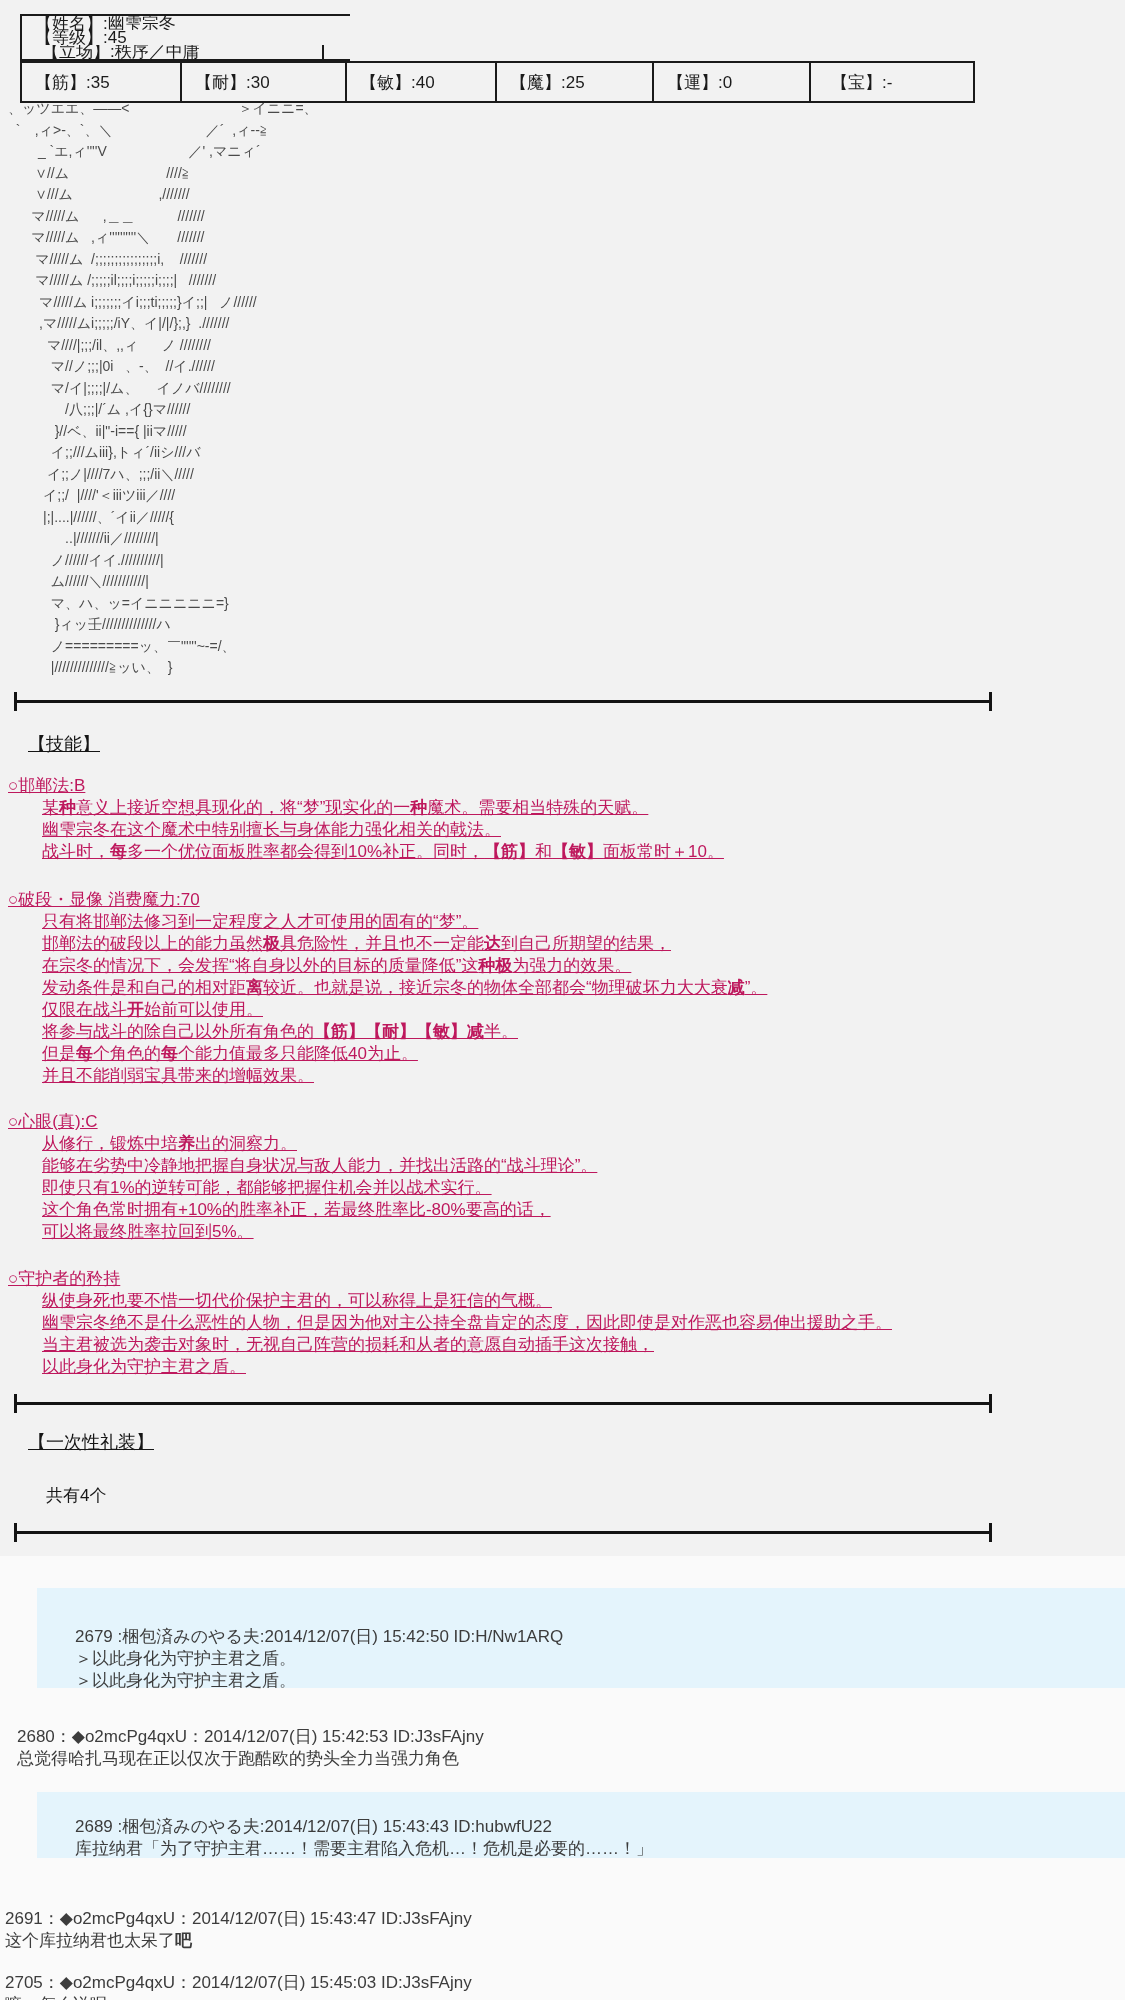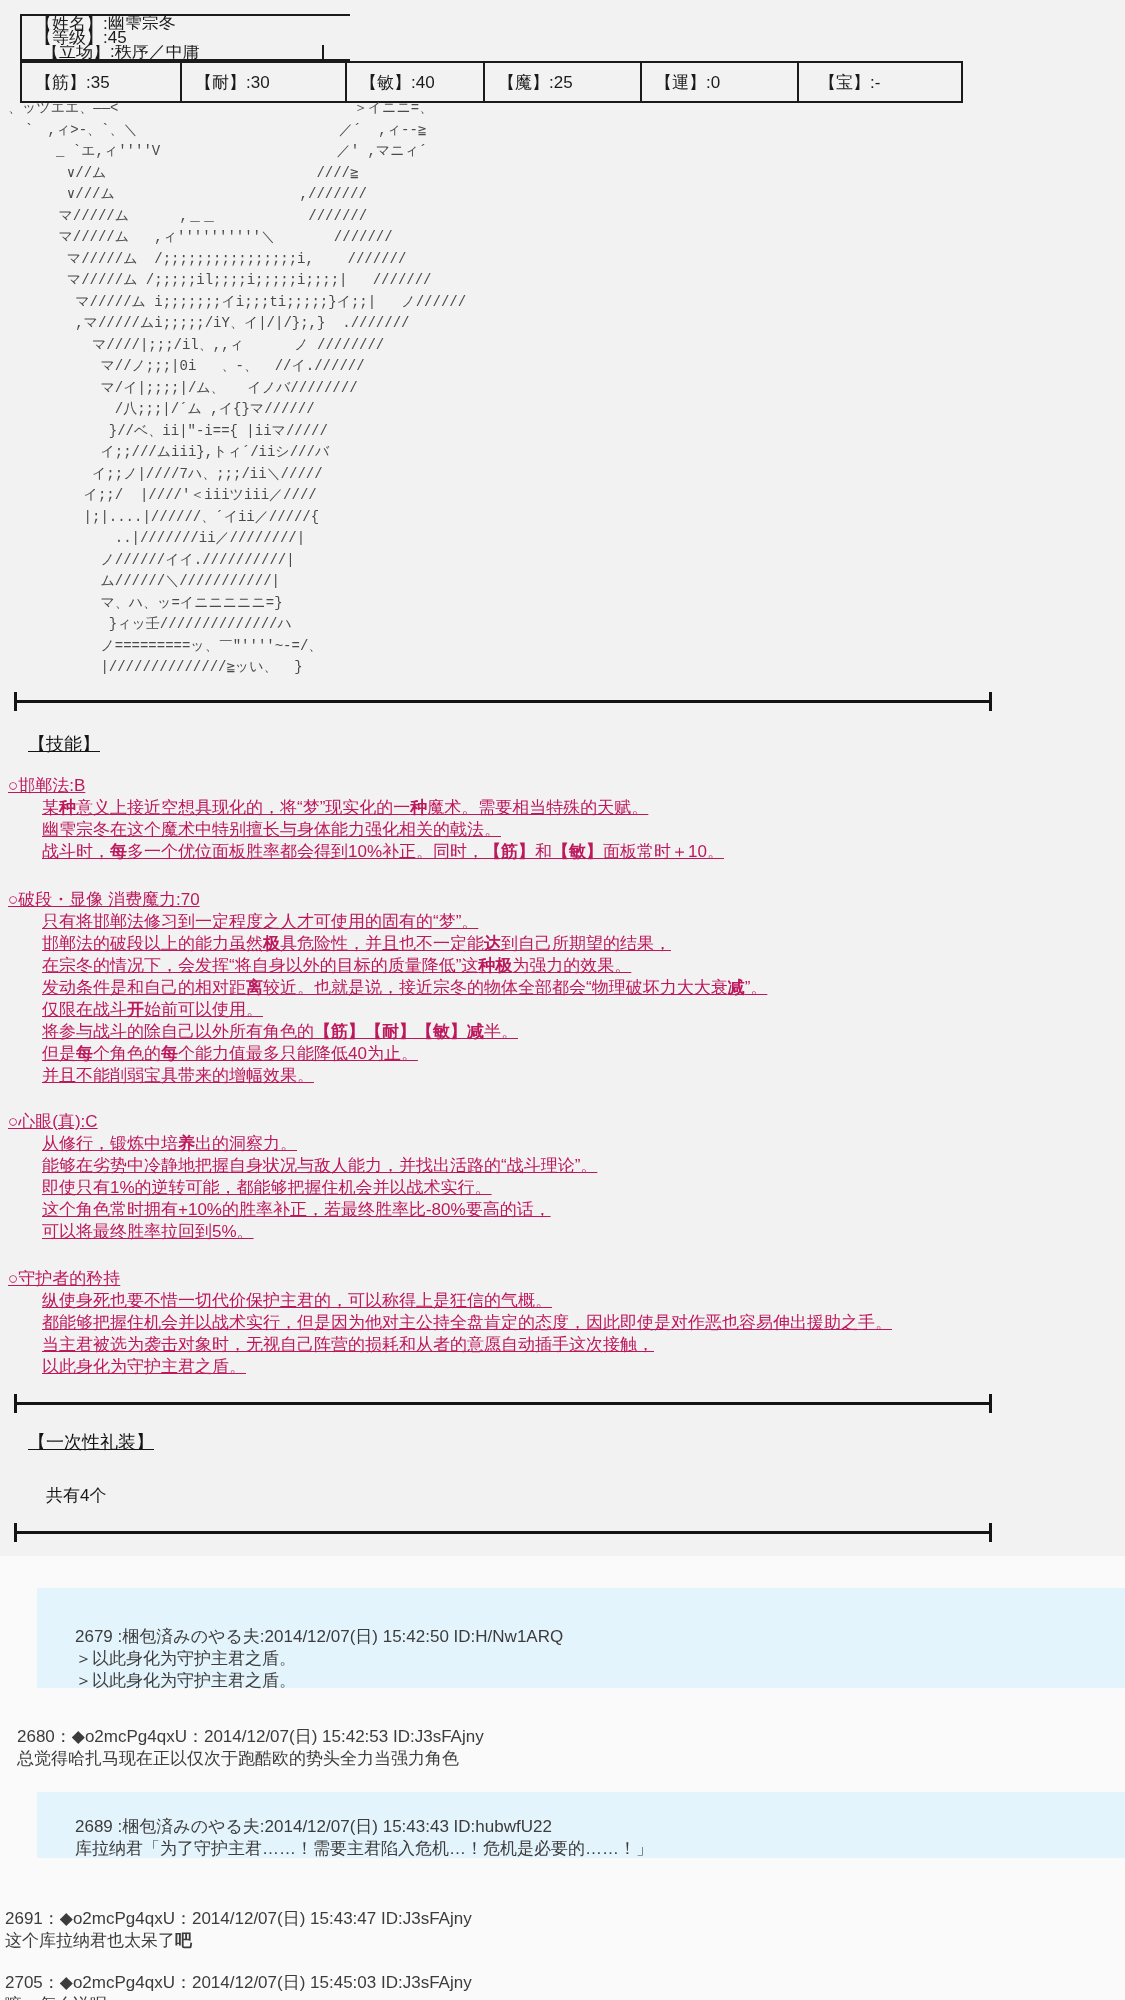--- a/index.html
+++ b/index.html
@@ -7,21 +7,21 @@
   #screen{position:relative;width:1125px;height:2000px;background:#f2f2f2;overflow:hidden;color:#1b1b1b;}
 
   
   .stat-row{position:absolute;left:20px;display:flex;border-top:2px solid #1a1a1a;border-bottom:2px solid #1a1a1a;font-size:17px;}
   .stat-row .cell{box-sizing:border-box;border-left:2px solid #1a1a1a;padding-left:13px;display:flex;align-items:center;white-space:nowrap;overflow:hidden;}
   .stat-row .cell:last-child{border-right:2px solid #1a1a1a;padding-left:20px;}
   #stat-row1{top:14px;height:43px;flex-direction:column;}
   #stat-row2{top:61px;height:38px;}
 
   
-  #aa{position:absolute;top:98px;left:8px;margin:0;font-family:Liberation Mono, monospace;font-size:14px;line-height:21.5px;color:#4a4a4a;white-space:pre;}
+  #aa{position:absolute;top:98px;left:8px;margin:0;font-family:Liberation Sans, sans-serif;font-size:14px;line-height:21.5px;color:#4a4a4a;white-space:pre;}
 
   
   .divider{position:absolute;left:14px;width:978px;height:3px;background:#141414;}
   .divider::before,.divider::after{content:"";position:absolute;top:-8px;width:3px;height:19px;background:#141414;}
   .divider::before{left:0;}
   .divider::after{right:0;}
   #divider-1{top:700px;}
   #divider-2{top:1402px;}
   #divider-3{top:1531px;}
 
@@ -55,21 +55,21 @@
 
   <div class="stat-row" id="stat-row1">
     <div class="cell" style="width:330px">【姓名】:幽雫宗冬</div>
     <div class="cell" style="width:170px">【等级】:45</div>
     <div class="cell" style="width:304px">【立场】:秩序／中庸</div>
   </div>
 
   <div class="stat-row" id="stat-row2">
     <div class="cell" style="width:160px">【筋】:35</div>
     <div class="cell" style="width:165px">【耐】:30</div>
-    <div class="cell" style="width:138px">【敏】:40</div>
+    <div class="cell" style="width:150px">【敏】:40</div>
     <div class="cell" style="width:157px">【魔】:25</div>
     <div class="cell" style="width:157px">【運】:0</div>
     <div class="cell" style="width:166px">【宝】:-</div>
   </div>
 
   <pre id="aa">、ッツエエ、——&lt;                            ＞イニニ=、
   `ゝ,ィ&gt;-、`、＼                        ／´  ,ィ--≧
     ゝ_ `エ,ィ''''V                     ／' ,マニィ´
        ∨//ム                         ////≧
        ∨///ム                      ,///////
@@ -124,21 +124,21 @@
     <div class="ln">从修行，锻炼中培<b>养</b>出的洞察力。</div>
     <div class="ln">能够在劣势中冷静地把握自身状况与敌人能力，并找出活路的“战斗理论”。</div>
     <div class="ln">即使只有1%的逆转可能，都能够把握住机会并以战术实行。</div>
     <div class="ln">这个角色常时拥有+10%的胜率补正，若最终胜率比-80%要高的话，</div>
     <div class="ln">可以将最终胜率拉回到5%。</div>
   </div>
 
   <div class="skill" id="skill-4">
     <div class="t">○守护者的矜持</div>
     <div class="ln">纵使身死也要不惜一切代价保护主君的，可以称得上是狂信的气概。</div>
-    <div class="ln">都能够把握住机会并以战术实行，但是因为他对主公持全盘肯定的态度，因此即使是对作恶也容易伸出援助之手。</div>
+    <div class="ln">幽雫宗冬绝不是什么恶性的人物，但是因为他对主公持全盘肯定的态度，因此即使是对作恶也容易伸出援助之手。</div>
     <div class="ln">当主君被选为袭击对象时，无视自己阵营的损耗和从者的意愿自动插手这次接触，</div>
     <div class="ln">以此身化为守护主君之盾。</div>
   </div>
 
   <div class="divider" id="divider-2"></div>
 
   <div class="heading" style="top:1430px">【一次性礼装】</div>
   <div id="craft-count">共有4个</div>
 
   <div class="divider" id="divider-3"></div>

